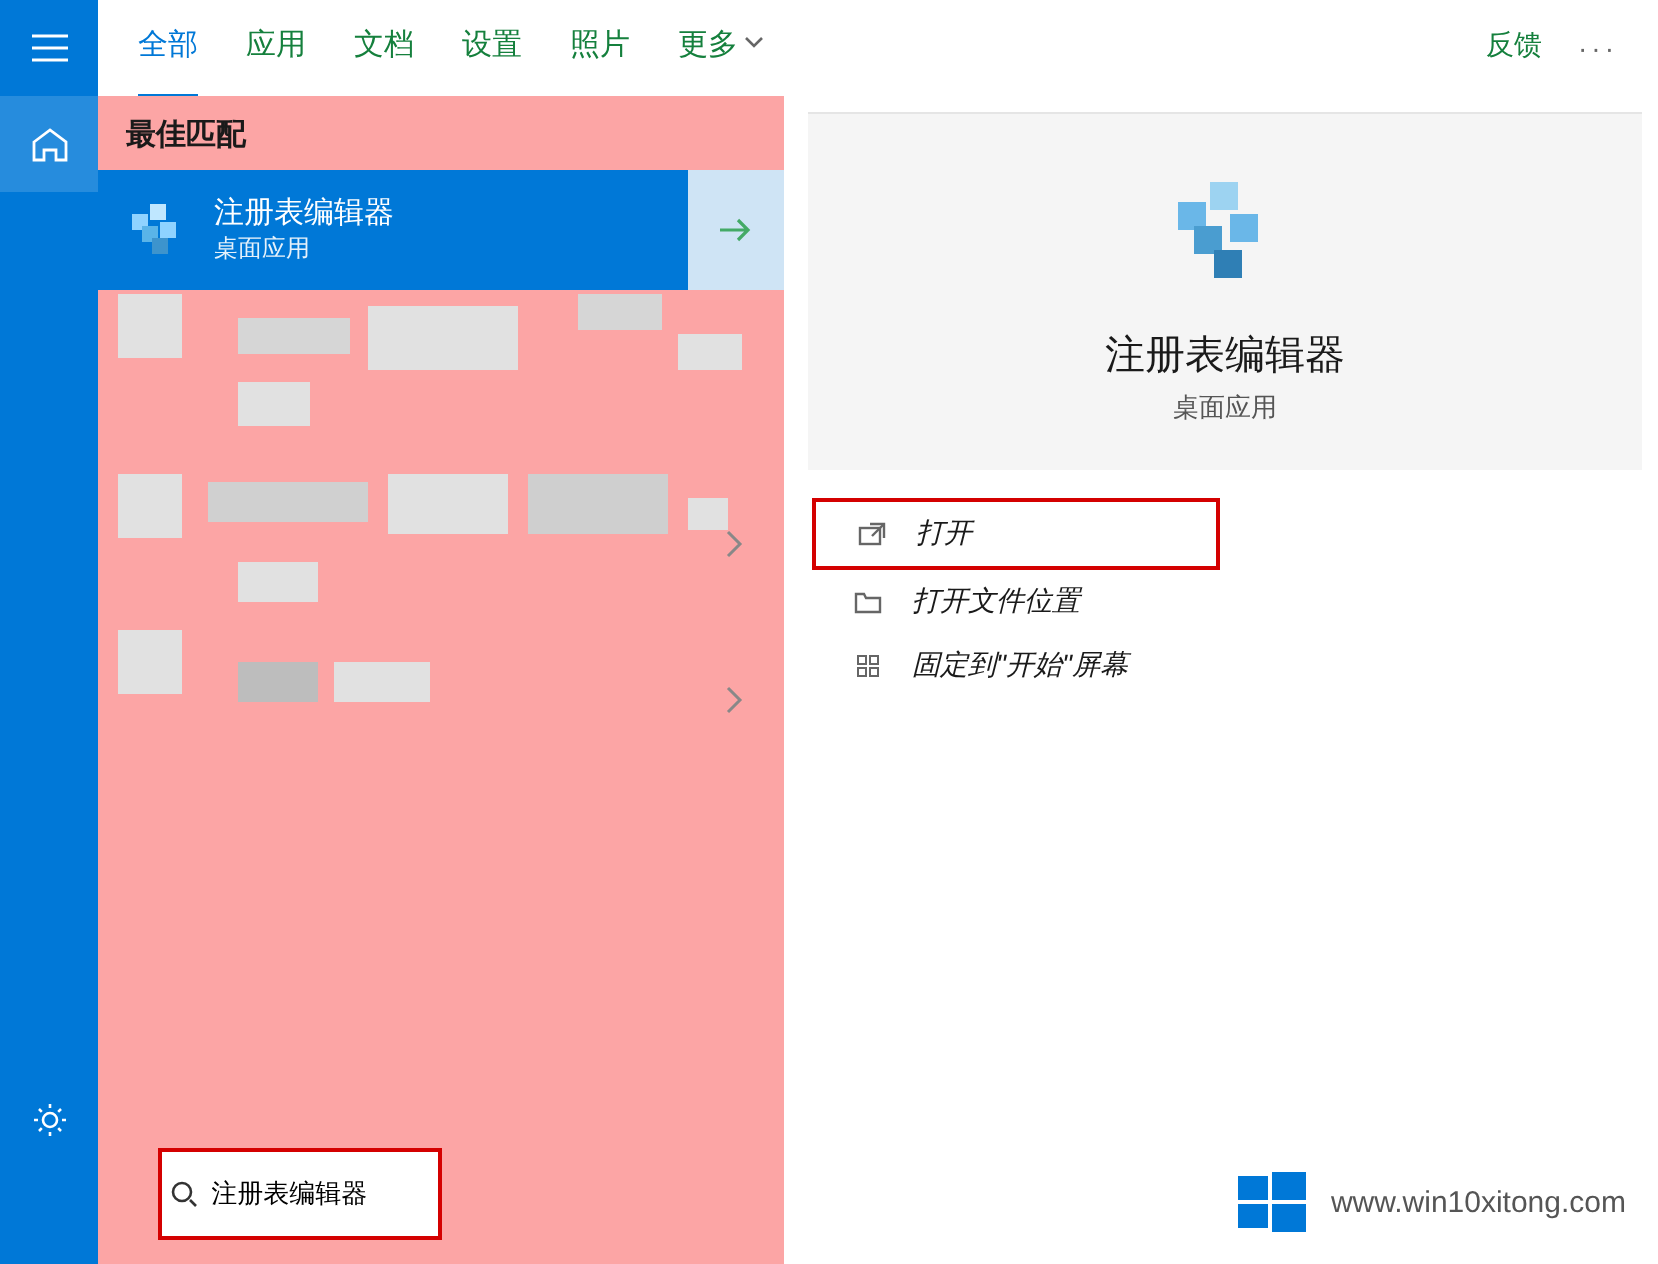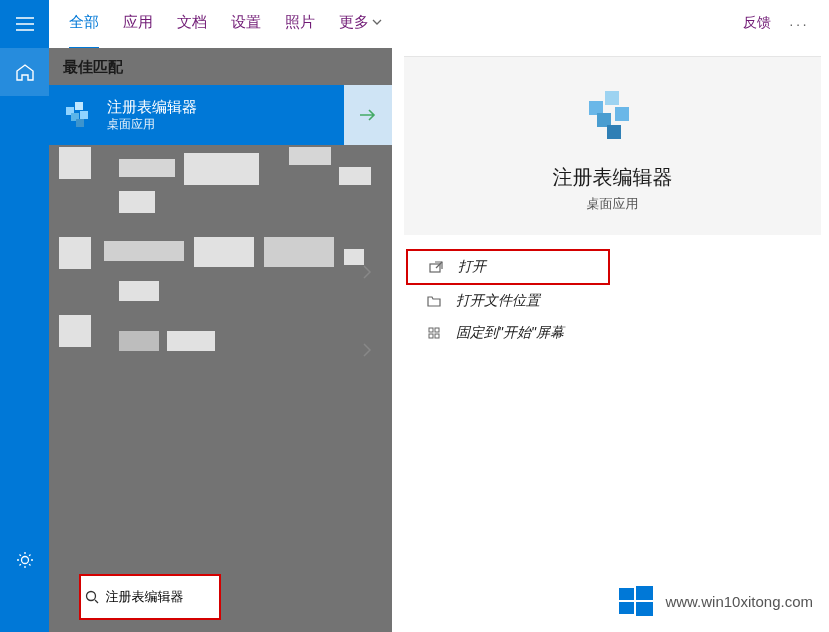--- a/index.html
+++ b/index.html
@@ -3,26 +3,26 @@
 <meta charset="utf-8">
 <style>
 html,body{margin:0;padding:0;font-family:"Microsoft YaHei","Segoe UI",sans-serif;font-size:14px;color:#1a1a1a;background:#fff;}
 body{width:829px;height:632px;overflow:hidden;position:relative;}
 .root{display:flex;height:100%;}
 .sidebar{width:49px;background:#0078d7;display:flex;flex-direction:column;align-items:center;}
 .sidebar-btn{width:49px;height:48px;display:flex;align-items:center;justify-content:center;cursor:pointer;}
 .sidebar .spacer{flex:1;}
 .main{flex:1;display:flex;flex-direction:column;}
 .tabs{height:48px;display:flex;align-items:center;padding:0 20px;gap:24px;}
-.tab{font-size:15px;color:#701a75;cursor:pointer;height:48px;display:flex;align-items:center;border-bottom:3px solid transparent;}
+.tab{font-size:15px;color:#15803d;cursor:pointer;height:48px;display:flex;align-items:center;border-bottom:3px solid transparent;}
 .tab.active{color:#0078d7;border-bottom:3px solid #0078d7;font-weight:500;}
 .tab .chev{margin-left:2px;}
 .tabs-right{margin-left:auto;display:flex;align-items:center;gap:18px;}
 .content{flex:1;display:flex;min-height:0;}
-.left-pane{width:343px;background:#737373;display:flex;flex-direction:column;}
+.left-pane{width:343px;background:#fca5a5;display:flex;flex-direction:column;}
 .section-header{font-size:15px;font-weight:600;padding:10px 14px 8px;}
 .best-match{display:flex;align-items:center;}
 .bm-main{flex:1;display:flex;align-items:center;background:#0078d7;color:#fff;height:60px;padding-left:14px;gap:12px;}
 .bm-icon{width:32px;height:32px;display:flex;align-items:center;justify-content:center;}
 .bm-texts{display:flex;flex-direction:column;line-height:1.3;}
 .bm-title{font-size:15px;}
 .bm-sub{font-size:12px;opacity:.9;}
 .bm-arrow{width:48px;height:60px;background:#cfe4f5;display:flex;align-items:center;justify-content:center;cursor:pointer;}
 .folder-block{position:relative;height:230px;}
 .folder-block .row-arrow{position:absolute;right:10px;display:flex;align-items:center;justify-content:center;width:30px;height:30px;cursor:pointer;color:#7a7a7a;}

